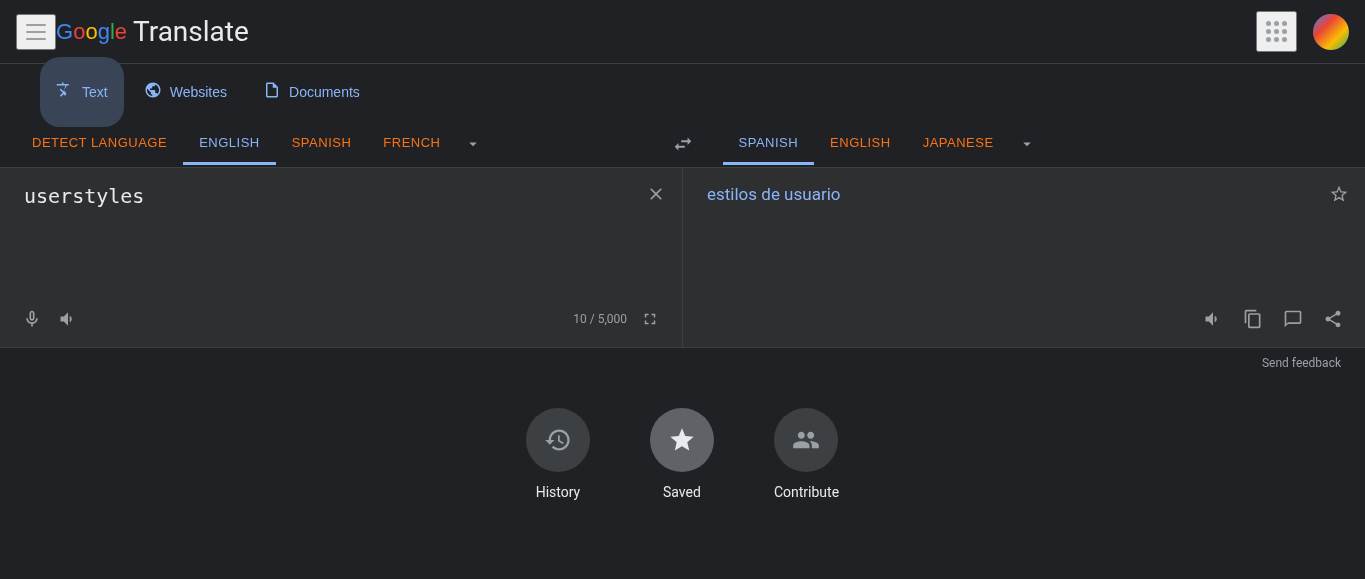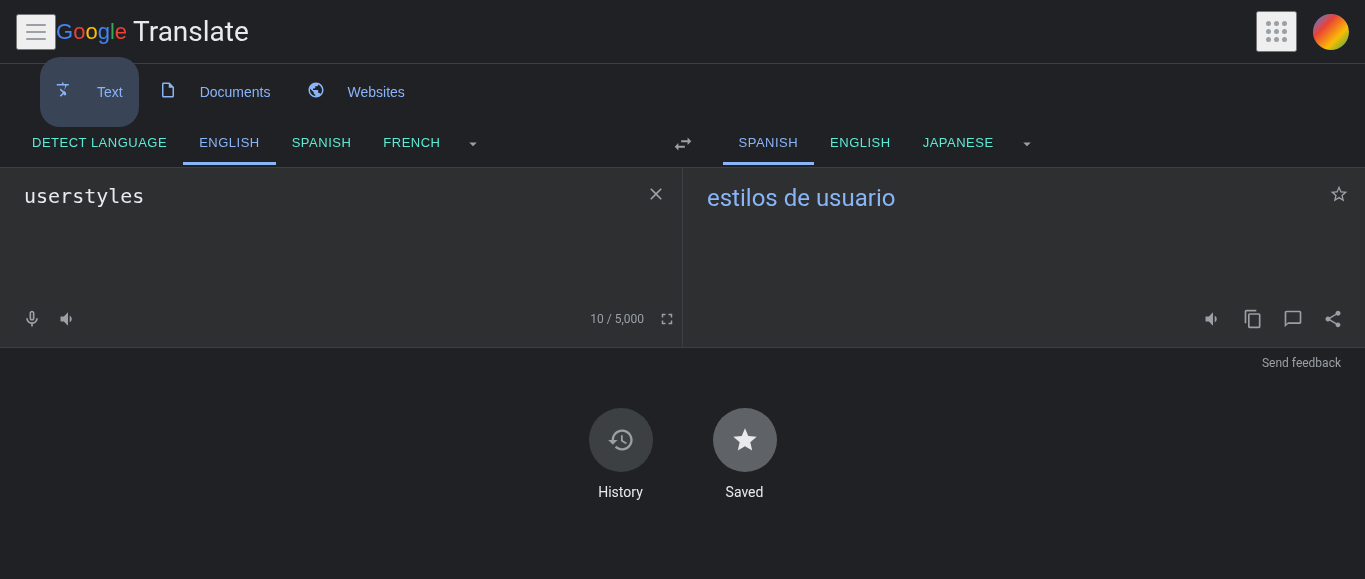--- a/index.html
+++ b/index.html
@@ -102,21 +102,21 @@
       display: flex;
       align-items: center;
       padding: 0 40px;
       height: 56px;
       background: #202124;
       gap: 4px;
     }
     .tab-btn {
       display: flex;
       align-items: center;
-      gap: 23px;
+      gap: 8px;
       padding: 24px 16px;
       border-radius: 20px;
       border: none;
       cursor: pointer;
       font-size: 14px;
       font-weight: 500;
       transition: background 0.2s;
     }
     .tab-btn.active {
       background: #394457;
@@ -141,21 +141,21 @@
     .lang-panel {
       display: flex;
       align-items: center;
       flex: 1;
       padding: 0 16px;
       gap: 0;
     }
     .lang-btn {
       background: none;
       border: none;
-      color: #5eead4;
+      color: #f97316;
       font-size: 13px;
       font-weight: 500;
       letter-spacing: 0.5px;
       padding: 12px 16px;
       cursor: pointer;
       border-bottom: 3px solid transparent;
       text-transform: uppercase;
     }
     .lang-btn.active {
       color: #8ab4f8;
@@ -207,28 +207,28 @@
       border: none;
       outline: none;
       color: #e8eaed;
       font-size: 20px;
       font-weight: 400;
       resize: none;
       height: 80px;
     }
     .output-text {
       color: #8ab4f8;
-      font-size: 24px;
+      font-size: 17px;
       font-weight: 400;
     }
     .input-footer {
       position: absolute;
       bottom: 12px;
       left: 16px;
-      right: 0;
+      right: 17px;
       display: flex;
       align-items: center;
       justify-content: space-between;
     }
     .output-footer {
       position: absolute;
       bottom: 12px;
       left: 16px;
       right: 16px;
       display: flex;
@@ -374,32 +374,32 @@
     <span class="tab-icon">
       <svg class="svg-icon-sm" viewBox="0 0 24 24" style="width:18px;height:18px;fill:#8ab4f8;">
           <path d="M12.87 15.07l-2.54-2.51.03-.03A17.52 17.52 0 0014.07 6H17V4h-7V2H8v2H1v2h11.17A15.64 15.64 0 0112 8a15.64 15.64 0 01-2.17 5.64l-3.53-3.5L5 11.5l4 4-4 4 1.5 1.5 3.5-3.5 2 2 .87-.87-.01-.01 1.01-1.05z"></path>
         </svg>
     </span>
     <span>Text</span>
   </button>
   <button class="tab-btn inactive">
     <span class="tab-icon">
       <svg class="svg-icon-sm" viewBox="0 0 24 24" style="width:18px;height:18px;fill:#8ab4f8;">
-          <path d="M14 2H6c-1.1 0-2 .9-2 2v16c0 1.1.9 2 2 2h12c1.1 0 2-.9 2-2V8l-6-6zm4 18H6V4h7v5h5v11z"></path>
+          <path d="M12 2C6.48 2 2 6.48 2 12s4.48 10 10 10 10-4.48 10-10S17.52 2 12 2zm-1 17.93c-3.95-.49-7-3.85-7-7.93 0-.62.08-1.21.21-1.79L9 15v1c0 1.1.9 2 2 2v1.93zm6.9-2.54c-.26-.81-1-1.39-1.9-1.39h-1v-3c0-.55-.45-1-1-1H8v-2h2c.55 0 1-.45 1-1V7h2c1.1 0 2-.9 2-2v-.41c2.93 1.19 5 4.06 5 7.41 0 2.08-.8 3.97-2.1 5.39z"></path>
         </svg>
     </span>
-    <span>Documents</span>
+    <span>Websites</span>
   </button>
   <button class="tab-btn inactive">
     <span class="tab-icon">
       <svg class="svg-icon-sm" viewBox="0 0 24 24" style="width:18px;height:18px;fill:#8ab4f8;">
-          <path d="M12 2C6.48 2 2 6.48 2 12s4.48 10 10 10 10-4.48 10-10S17.52 2 12 2zm-1 17.93c-3.95-.49-7-3.85-7-7.93 0-.62.08-1.21.21-1.79L9 15v1c0 1.1.9 2 2 2v1.93zm6.9-2.54c-.26-.81-1-1.39-1.9-1.39h-1v-3c0-.55-.45-1-1-1H8v-2h2c.55 0 1-.45 1-1V7h2c1.1 0 2-.9 2-2v-.41c2.93 1.19 5 4.06 5 7.41 0 2.08-.8 3.97-2.1 5.39z"></path>
+          <path d="M14 2H6c-1.1 0-2 .9-2 2v16c0 1.1.9 2 2 2h12c1.1 0 2-.9 2-2V8l-6-6zm4 18H6V4h7v5h5v11z"></path>
         </svg>
     </span>
-    <span>Websites</span>
+    <span>Documents</span>
   </button>
 </div>
 
 <div class="lang-bar">
   <div class="lang-panel">
     <button class="lang-btn">DETECT LANGUAGE</button>
     <button class="lang-btn active">ENGLISH</button>
     <button class="lang-btn">SPANISH</button>
     <button class="lang-btn">FRENCH</button>
     <button class="more-btn">
@@ -506,13 +506,21 @@
 
   <div class="action-item">
     <div class="action-circle" style="background:#5f6368;">
       <svg style="width:28px;height:28px;fill:#e8eaed;" viewBox="0 0 24 24">
           <path d="M12 17.27L18.18 21l-1.64-7.03L22 9.24l-7.19-.61L12 2 9.19 8.63 2 9.24l5.46 4.73L5.82 21z"></path>
         </svg>
     </div>
     <span class="action-label">Saved</span>
   </div>
 
+  <div class="action-item">
+    <div class="action-circle">
+      <svg style="width:28px;height:28px;fill:#9aa0a6;" viewBox="0 0 24 24">
+          <path d="M16 11c1.66 0 2.99-1.34 2.99-3S17.66 5 16 5c-1.66 0-3 1.34-3 3s1.34 3 3 3zm-8 0c1.66 0 2.99-1.34 2.99-3S9.66 5 8 5C6.34 5 5 6.34 5 8s1.34 3 3 3zm0 2c-2.33 0-7 1.17-7 3.5V19h14v-2.5c0-2.33-4.67-3.5-7-3.5zm8 0c-.29 0-.62.02-.97.05 1.16.84 1.97 1.97 1.97 3.45V19h6v-2.5c0-2.33-4.67-3.5-7-3.5z"></path>
+        </svg>
+    </div>
+    <span class="action-label">Contribute</span>
+  </div>
 </div>
 
 </body></html>

